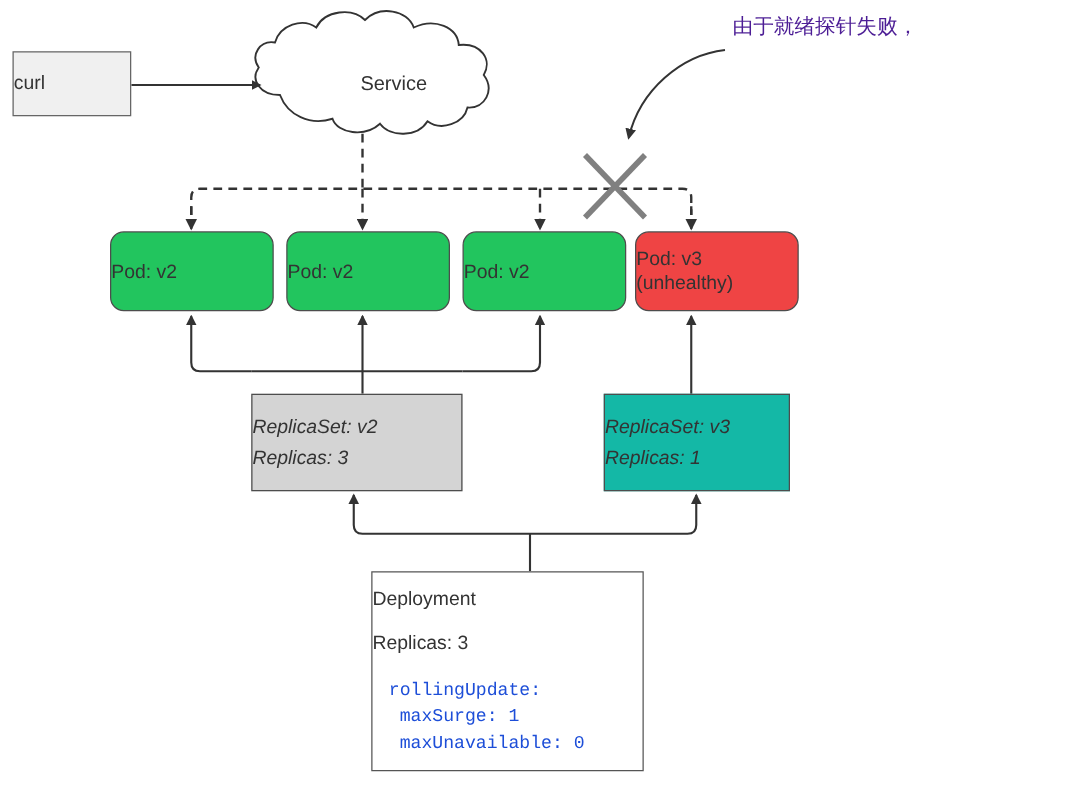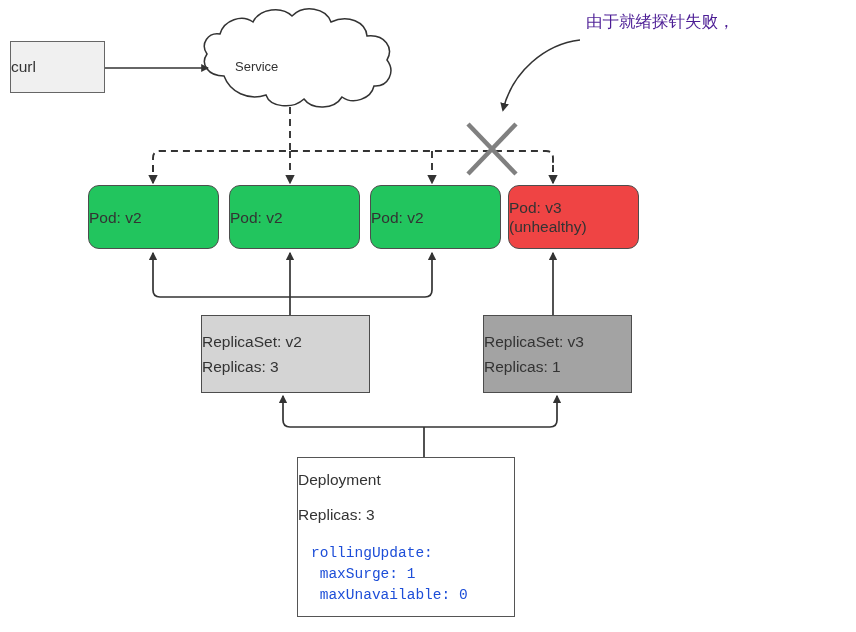--- a/index.html
+++ b/index.html
@@ -58,27 +58,28 @@
   .pod3 { left: 370px; top: 185px; }
   .pod4 { left: 508px; top: 185px; }
   .rs {
     width: 169px;
     height: 78px;
     background: #d4d4d4;
     border: 1.8px solid #4d4d4d;
     font-size: 15.5px;
     justify-content: space-around;
     padding: 13px 0;
+    font-style: italic;
   }
   .rs-v2 { left: 201px; top: 315px; }
   .rs-v3 {
     left: 483px;
     top: 315px;
     width: 149px;
-    background: #a3a3a3;
+    background: #14b8a6;
   }
   .deployment {
     left: 297px;
     top: 457px;
     width: 218px;
     height: 160px;
     background: #ffffff;
     border: 1.6px solid #555555;
     justify-content: flex-start;
     padding-top: 13px;
@@ -94,22 +95,22 @@
     white-space: pre;
     align-self: flex-start;
     padding-left: 13px;
     color: #1d4ed8;
   }
   .cloud-label {
     position: absolute;
     left: 235px;
     top: 59px;
     width: 160px;
-    text-align: left;
-    font-size: 13px;
+    text-align: center;
+    font-size: 16px;
     color: #333333;
   }
   .annotation {
     position: absolute;
     left: 586px;
     top: 8px;
     width: 266px;
     font-size: 16.5px;
     line-height: 26px;
     color: #4c1d95;

